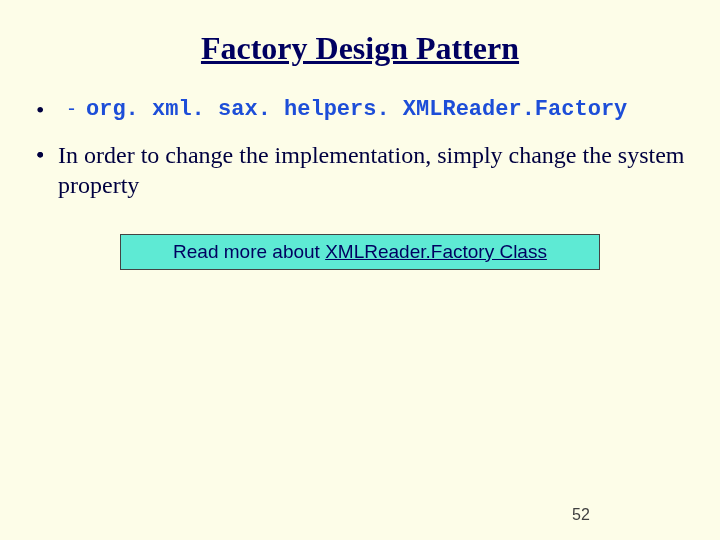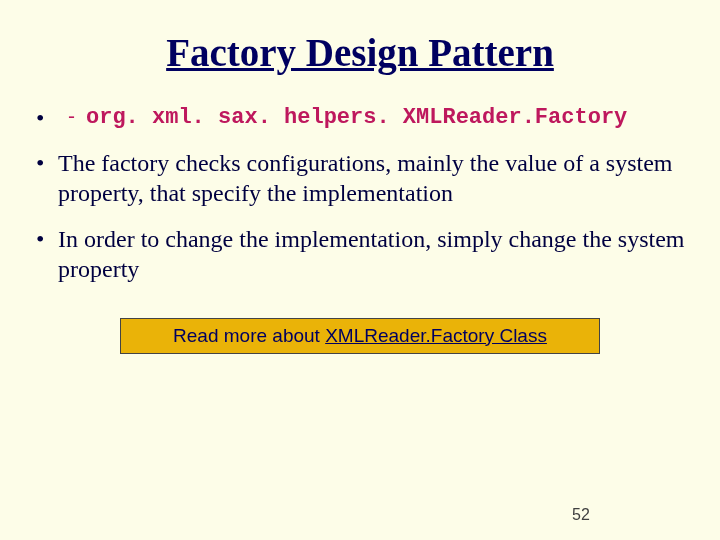--- a/index.html
+++ b/index.html
@@ -13,21 +13,21 @@
   }
   .slide {
     box-sizing: border-box;
     width: 720px;
     height: 540px;
     padding: 20px 30px 10px 30px;
     position: relative;
   }
   .title {
     text-align: center;
-    font-size: 39px;
+    font-size: 32px;
     font-weight: bold;
     text-decoration: underline;
     margin: 10px 0 28px 0;
     color: #000060;
   }
   ul.top {
     list-style: none;
     padding: 0;
     margin: 0;
   }
@@ -51,38 +51,38 @@
     padding: 0;
     margin: 4px 0 0 0;
   }
   ul.sub > li {
     position: relative;
     padding-left: 28px;
     font-size: 21px;
     line-height: 1.25;
     margin-top: 16px;
     font-family: Arial, Helvetica, sans-serif;
-    color: #be185d;
+    color: #1d4ed8;
   }
   ul.sub > li::before {
     content: "-";
     position: absolute;
     left: 10px;
     top: 0;
   }
   .code {
     font-family: "Courier New", Courier, monospace;
     font-weight: bold;
     font-size: 22px;
   }
   .readmore-box {
     margin: 34px auto 0 auto;
     width: 480px;
     border: 1px solid #444;
-    background: #eab308;
+    background: #5eead4;
     text-align: center;
     padding: 6px 8px;
     box-sizing: border-box;
   }
   .readmore-box span, .readmore-box a {
     font-family: Arial, Helvetica, sans-serif;
     font-size: 19px;
     color: #000060;
   }
   .readmore-link {
@@ -113,21 +113,20 @@
 
     <li>
       <ul class="sub">
         <li>
           <span class="code">org. xml. sax. helpers. XMLReader.Factory</span>
         </li>
       </ul>
     </li>
 
     <li>
-      <span>The factory checks configurations, mainly the value of a system property, that specify the implementation</span>
     </li>
 
     <li>
       <span>In order to change the implementation, simply change the system property</span>
     </li>
 
   </ul>
 
   <div class="readmore-box">
     <span>Read more about </span><a class="readmore-link">XMLReader.Factory Class</a>

